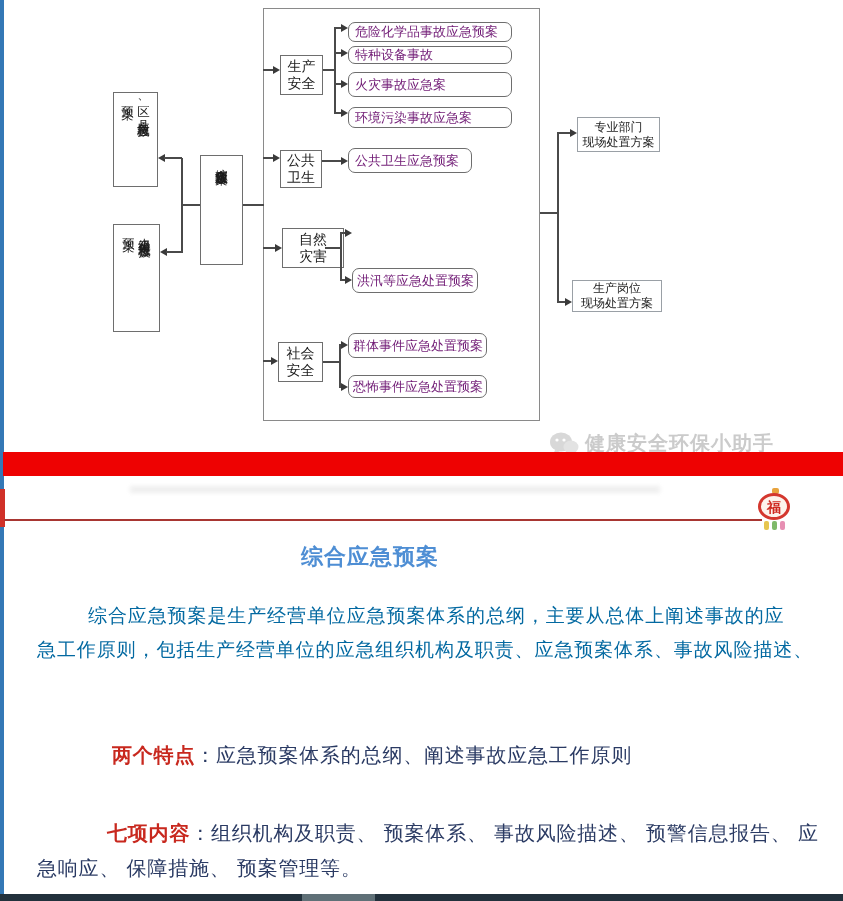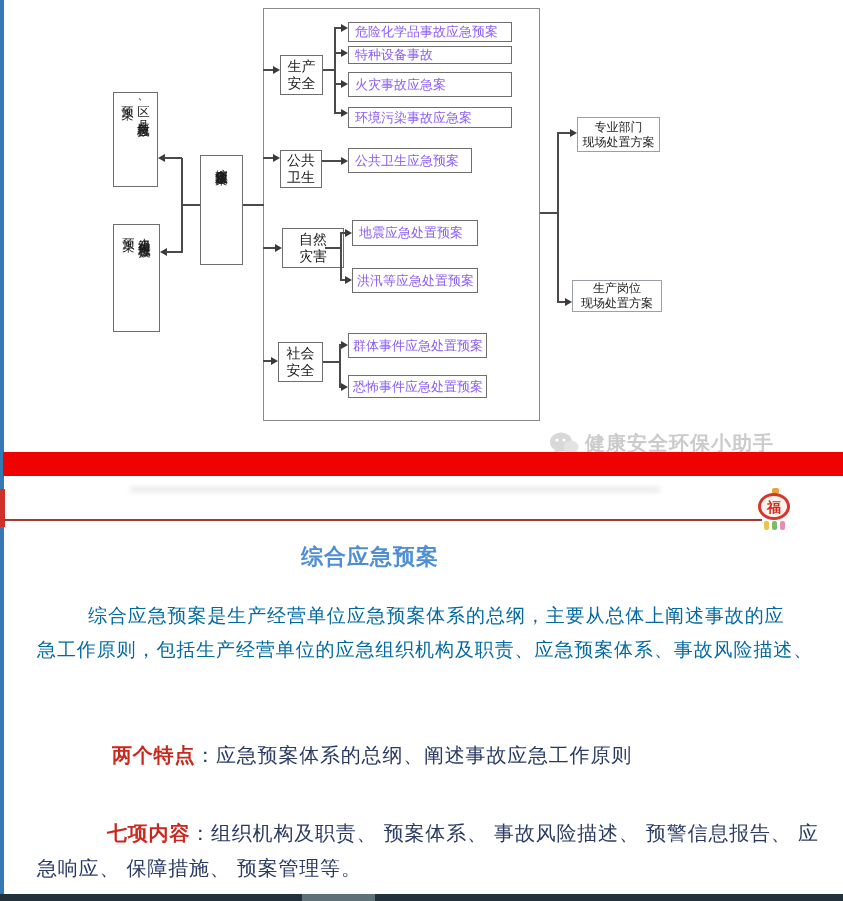--- a/index.html
+++ b/index.html
@@ -8,21 +8,21 @@
   
   .box{position:absolute;background:#fff;border:1.5px solid #6e6e6e;box-sizing:border-box;}
   .bigframe{position:absolute;border:1.5px solid #8a8a8a;box-sizing:border-box;background:transparent;}
   .ln{position:absolute;background:#4a4a4a;}
   .ah-r{position:absolute;width:0;height:0;border-top:4px solid transparent;border-bottom:4px solid transparent;border-left:7px solid #3a3a3a;}
   .ah-l{position:absolute;width:0;height:0;border-top:4px solid transparent;border-bottom:4px solid transparent;border-right:7px solid #3a3a3a;}
   .vbox{display:flex;flex-direction:row-reverse;justify-content:center;align-items:flex-start;padding-top:3px;}
   .vcol{writing-mode:vertical-rl;text-orientation:upright;font-size:12.5px;line-height:16px;letter-spacing:1px;color:#1c1c1c;}
   .catbox{display:flex;align-items:center;justify-content:center;}
   .catbox span{display:block;width:30px;text-align:center;font-size:14px;line-height:17px;color:#1c1c1c;}
-  .subbox{display:flex;align-items:center;padding-left:6px;font-size:13px;white-space:nowrap;color:#8b5cf6;}
+  .subbox{display:flex;align-items:center;padding-left:6px;font-size:13px;white-space:nowrap;color:#701a75;border-radius:7px;}
   .rightbox{display:flex;flex-direction:column;align-items:center;justify-content:center;border:1.4px solid #9aa0a6;background:#fff;position:absolute;box-sizing:border-box;}
   .rightbox span{font-size:12px;line-height:15px;color:#1c1c1c;}
   
   .wm{position:absolute;display:flex;align-items:flex-end;gap:6px;}
   .wm-text{font-size:20px;font-weight:bold;color:#cbcbcb;letter-spacing:1px;}
   
   .redbar{position:absolute;background:#ee0202;}
   .bluestrip{position:absolute;background:#3478b6;}
   .slide-title{position:absolute;font-size:22px;font-weight:bold;letter-spacing:1px;color:#4e8ed4;text-align:center;}
   .bodyline{position:absolute;font-size:19px;letter-spacing:0.9px;color:#0369a1;white-space:nowrap;}
@@ -85,23 +85,20 @@
       <span>火灾事故应急案</span>
     </div>
   <div class="box subbox" style="left:348px;top:107px;width:164px;height:21px;">
       <span>环境污染事故应急案</span>
     </div>
 
   <div class="box subbox" style="left:348px;top:148px;width:124px;height:25px;">
       <span>公共卫生应急预案</span>
     </div>
 
-  <div class="box subbox" style="left:352px;top:220px;width:126px;height:26px;">
-      <span>地震应急处置预案</span>
-    </div>
   <div class="box subbox" style="left:352px;top:268px;width:126px;height:25px;padding-left:4px;">
       <span>洪汛等应急处置预案</span>
     </div>
 
   <div class="box subbox" style="left:348px;top:333px;width:139px;height:25px;padding-left:4px;">
       <span>群体事件应急处置预案</span>
     </div>
   <div class="box subbox" style="left:348px;top:375px;width:139px;height:23px;padding-left:4px;">
       <span>恐怖事件应急处置预案</span>
     </div>

